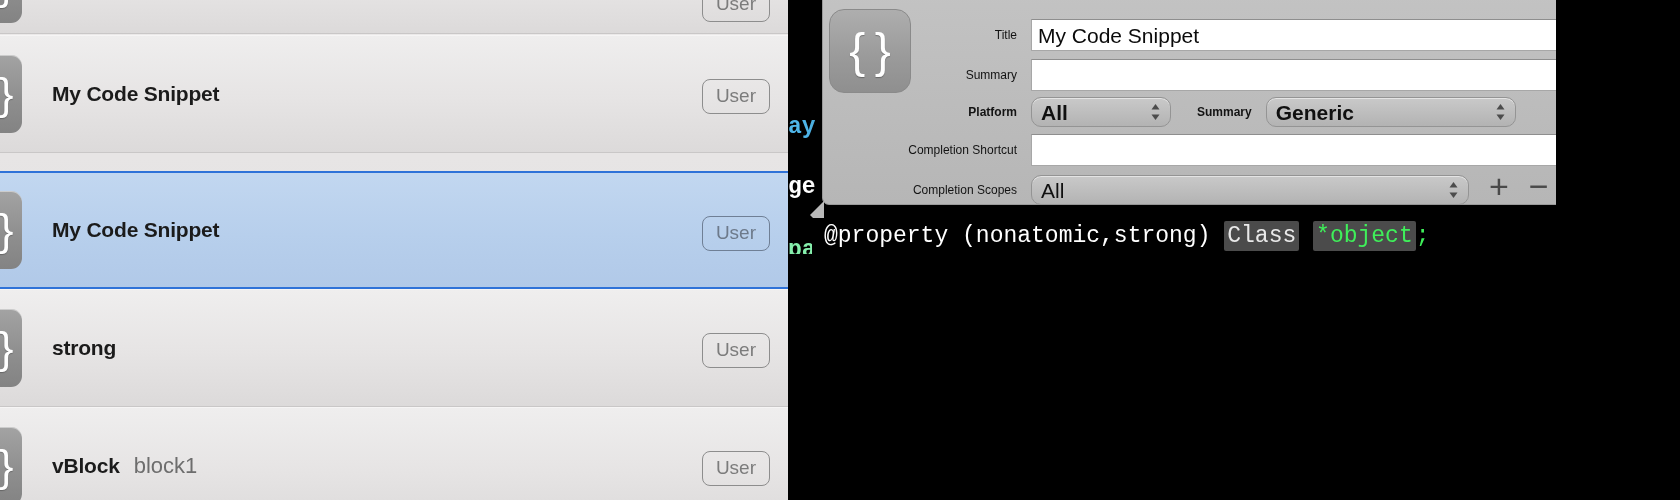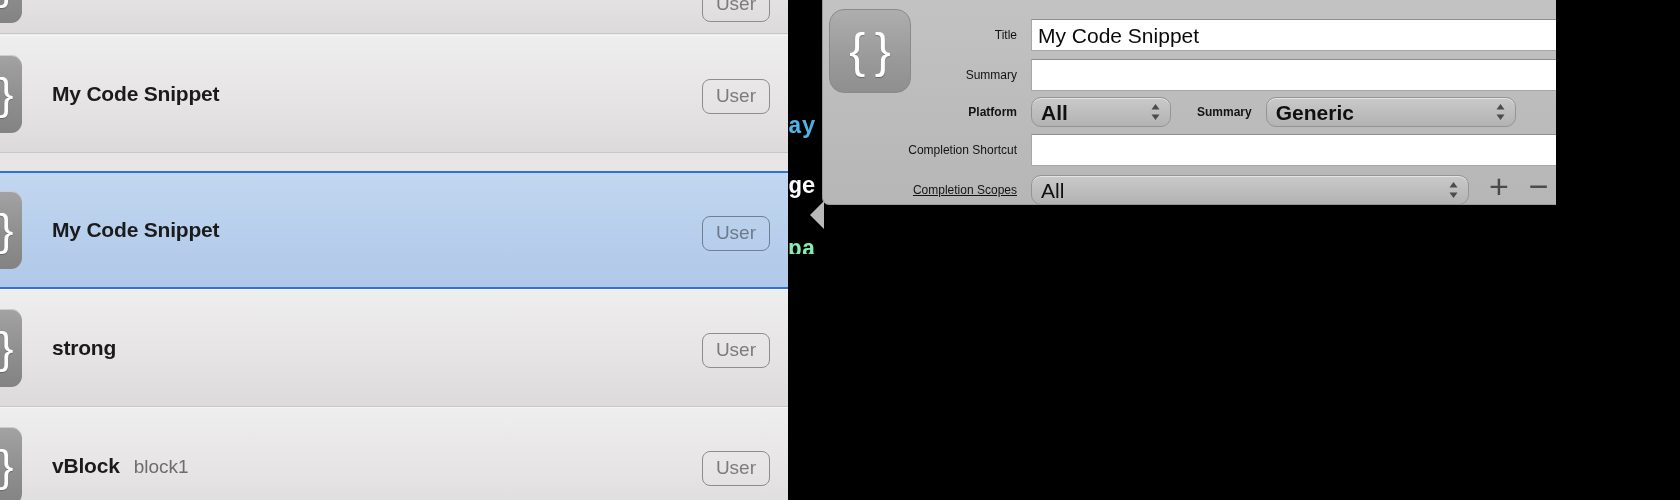--- a/index.html
+++ b/index.html
@@ -45,21 +45,21 @@
     color:#ffffff;font-size:44px;line-height:1;
     font-family:"Liberation Sans", sans-serif;
     font-weight:400;
     margin-left:16px;
     text-shadow:0 1px 1px rgba(0,0,0,.25);
   }
   .snip-text{margin-left:30px;display:flex;align-items:baseline;gap:14px;}
   .snip-title{
     font-size:21px;font-weight:bold;color:#1b1b1b;letter-spacing:-.2px;
   }
-  .snip-sub{font-size:19px;color:#6d6d6d;}
+  .snip-sub{font-size:22px;color:#6d6d6d;}
   .snip-badge{
     position:absolute;right:18px;
     box-sizing:border-box;
     padding:5px 13px 6px 13px;
     border:1.6px solid #8d8d8d;
     border-radius:8px;
     color:#7c7c7c;font-size:19px;
     background:transparent;
   }
   .snip-row.selected .snip-badge{border-color:#6f7f95;color:#6d7a8b;}
@@ -251,28 +251,31 @@
         </svg>
       </div>
     </div>
 
     <div class="frow" style="left:0px;top:143px;width:812px;">
       <div class="flabel" style="width:194px;">Completion Shortcut</div>
       <div class="ftext" style="width:600px;margin-left:14px;"></div>
     </div>
 
     <div class="frow" style="left:10px;top:182px;width:802px;">
-      <div class="flabel" style="width:184px;text-decoration:underline;">Completion Scopes</div>
+      <div class="flabel" style="width:184px;">Completion Scopes</div>
       <div class="fpop" style="width:438px;margin-left:14px;">
         <span>All</span>
         <svg class="chev" viewBox="0 0 13 20">
           <path d="M6.5 2 L10.5 7.5 L2.5 7.5 Z" fill="#4c4c4c"></path>
           <path d="M6.5 18 L10.5 12.5 L2.5 12.5 Z" fill="#4c4c4c"></path>
         </svg>
       </div>
       <div class="plusminus" style="position:relative;margin-left:20px;top:-4px;">+</div>
       <div class="plusminus" style="position:relative;margin-left:20px;top:-4px;">−</div>
     </div>
   </div>
 
   <div class="codefill"></div>
+  <div class="codeline">
+    <span>@property (nonatomic,strong) </span><span class="tok-tok">Class</span><span> </span><span class="tok-ph"><span>*</span><span>object</span></span><span class="tok-semi">;</span>
+  </div>
 
 </div>
 
 </body></html>

